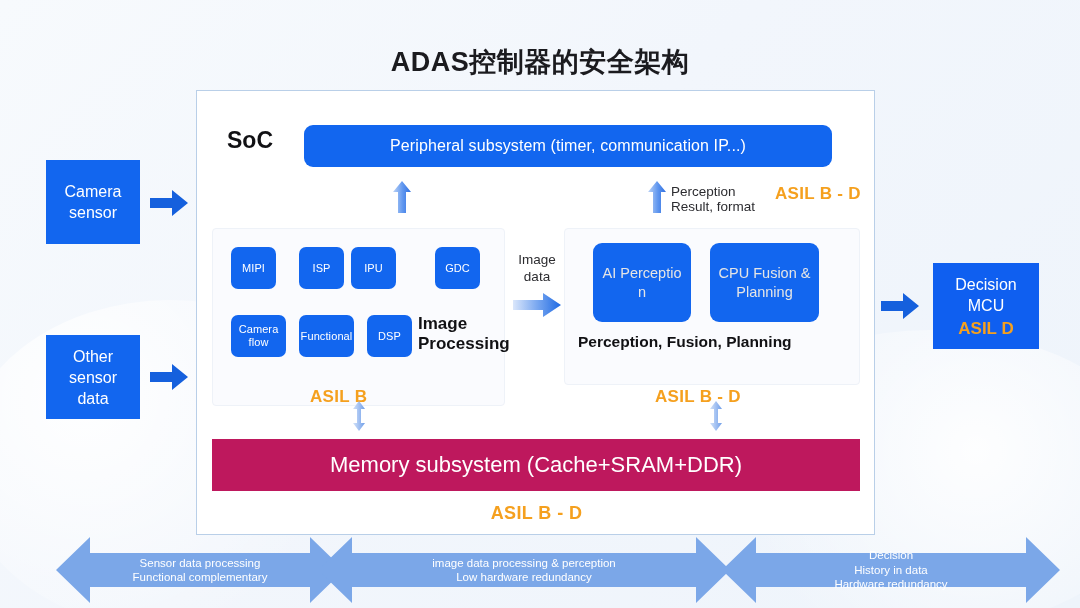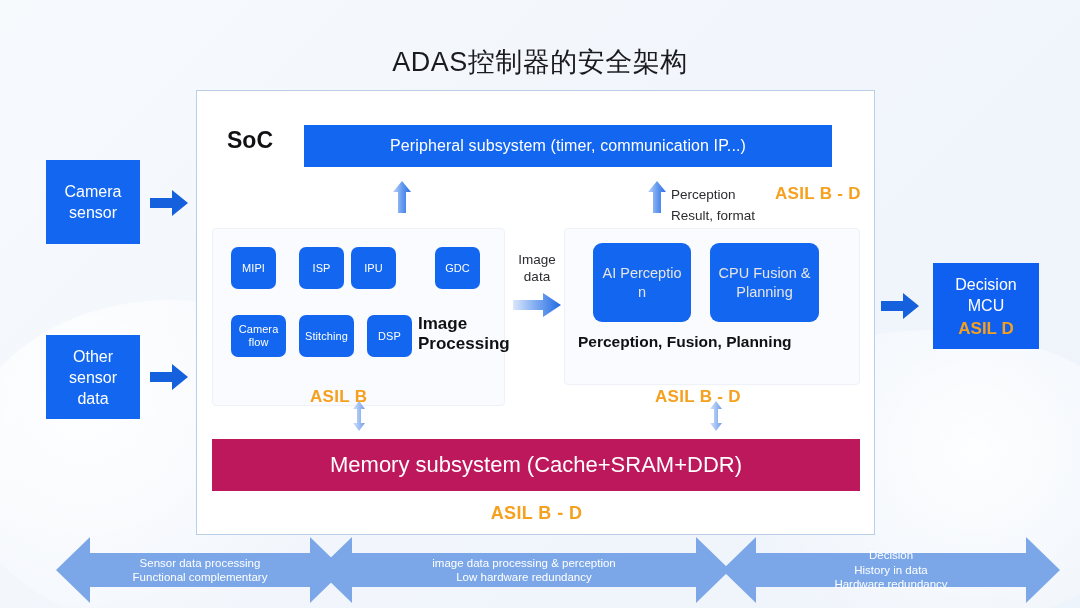--- a/index.html
+++ b/index.html
@@ -41,21 +41,21 @@
     pointer-events: none;
   }
 
   .page-title {
     position: absolute;
     top: 44px;
     left: 0;
     width: 100%;
     text-align: center;
     font-size: 27px;
-    font-weight: normal;
+    font-weight: bold;
     letter-spacing: 0.5px;
     color: #1b1b1f;
   }
 
   
   .soc-container {
     position: absolute;
     left: 196px;
     top: 90px;
     width: 679px;
@@ -80,36 +80,37 @@
     top: 34px;
     width: 528px;
     height: 42px;
     background: #1266ef;
     color: #ffffff;
     display: flex;
     align-items: center;
     justify-content: center;
     font-size: 16px;
     letter-spacing: 0.1px;
+    border-radius: 9px;
   }
 
   
   .up-arrow {
     position: absolute;
     width: 18px;
     height: 32px;
   }
   .up-arrow svg { display:block; width:100%; height:100%; }
 
   .perception-note {
     position: absolute;
     left: 474px;
     top: 93px;
     font-size: 13.5px;
-    line-height: 21px;
+    line-height: 15px;
     color: #2c2c30;
     white-space: pre-line;
   }
   .asil-top {
     position: absolute;
     left: 578px;
     top: 93px;
     font-size: 17px;
     font-weight: bold;
     color: #f5a01e;
@@ -378,21 +379,21 @@
 Result, format</div>
     <div class="asil-top">ASIL B - D</div>
 
     <div class="inner-panel panel-image-proc">
       <div class="chip chip-sm" style="left:18px; top:18px;">MIPI</div>
       <div class="chip chip-sm" style="left:86px; top:18px;">ISP</div>
       <div class="chip chip-sm" style="left:138px; top:18px;">IPU</div>
       <div class="chip chip-sm" style="left:222px; top:18px;">GDC</div>
 
       <div class="chip chip-wide" style="left:18px; top:86px;">Camera flow</div>
-      <div class="chip chip-wide" style="left:86px; top:86px;">Stitching</div>
+      <div class="chip chip-wide" style="left:86px; top:86px;">Functional</div>
       <div class="chip chip-sm" style="left:154px; top:86px;">DSP</div>
 
       <div class="panel-caption" style="left:205px; top:85px; white-space: pre-line;">Image
 Processing</div>
     </div>
     <div class="asil-label" style="left:113px; top:296px;">ASIL B</div>
 
     <div class="image-data-text">Image
 data</div>
     <div class="right-arrow-grad">

